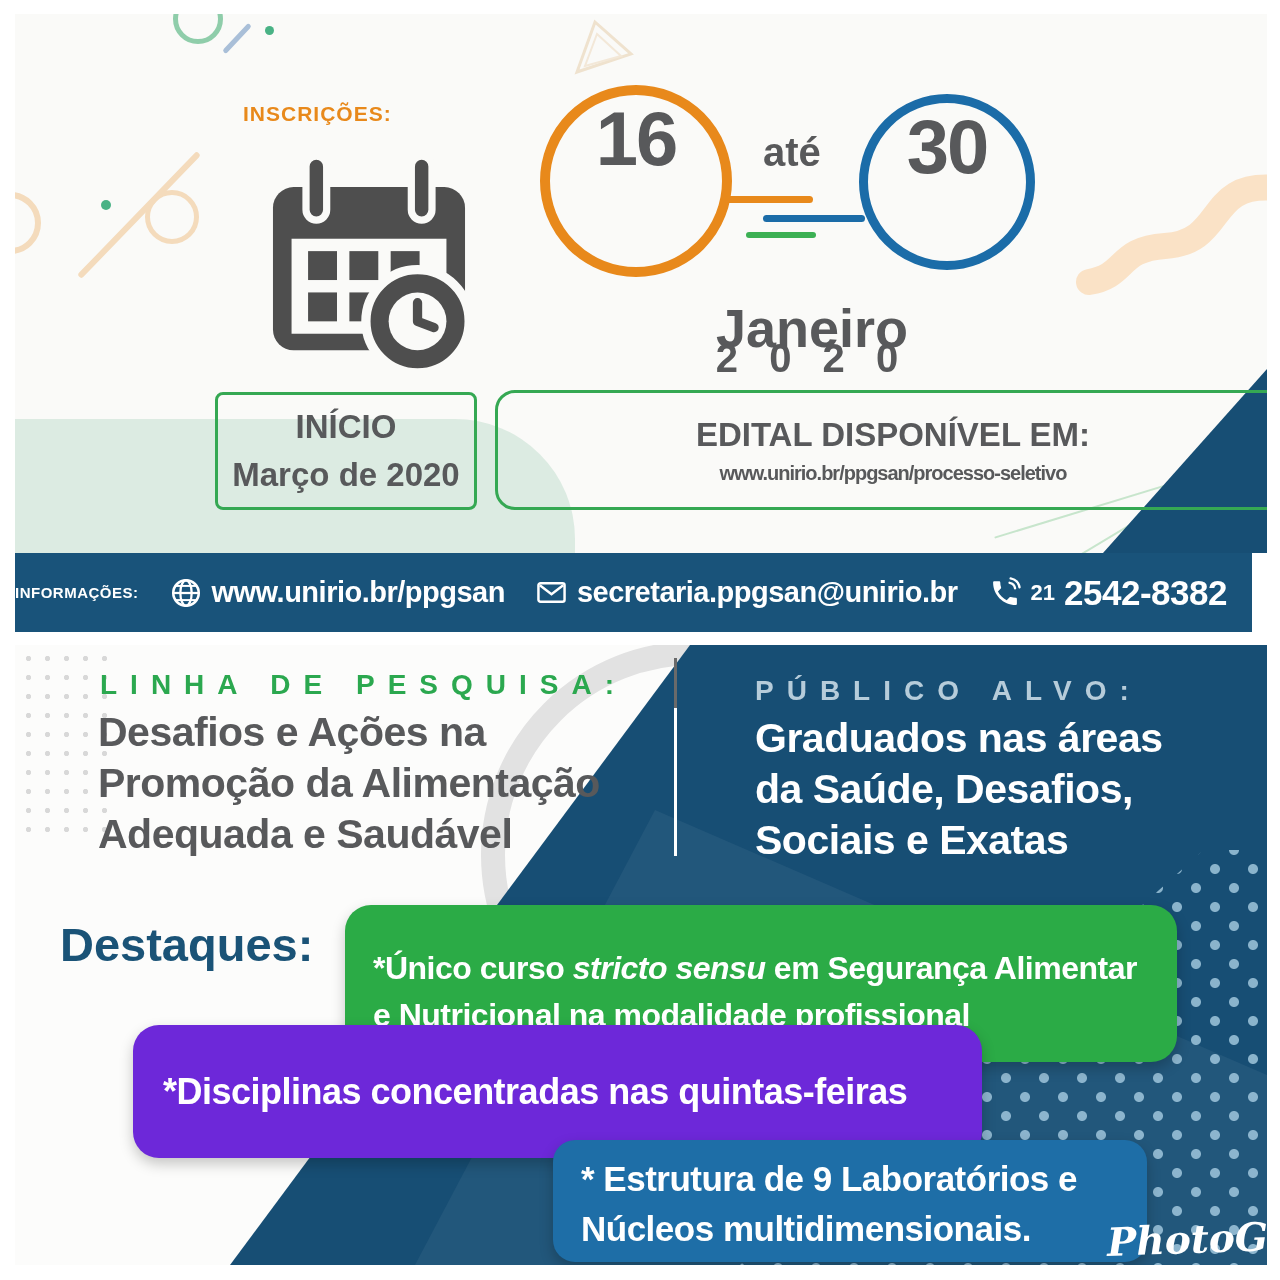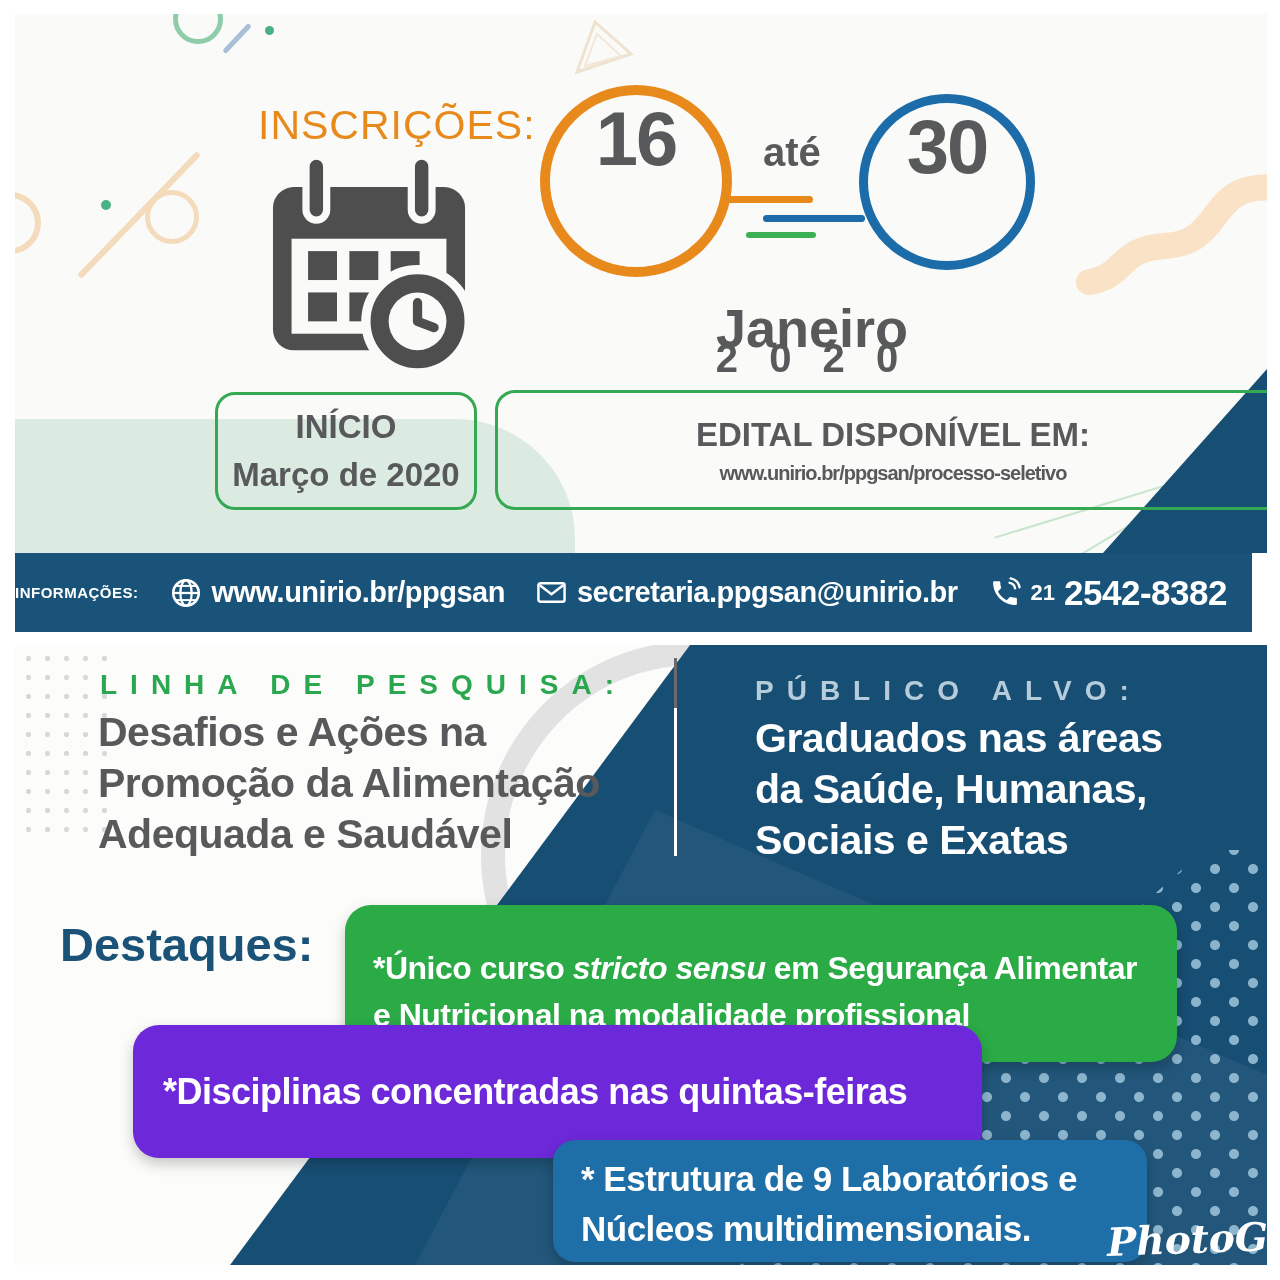--- a/index.html
+++ b/index.html
@@ -19,37 +19,37 @@
   .decor-green-dot-b{left:86px;top:186px;width:10px;height:10px;border-radius:50%;background:#49B285;}
   .decor-peach-line{left:38px;top:198px;width:172px;height:6px;background:#F4DBBC;transform:rotate(-46deg);border-radius:3px;}
   .decor-peach-ring{left:130px;top:176px;width:54px;height:54px;border:5px solid #F4DBBC;}
   .decor-peach-ring-edge{left:-36px;top:178px;width:62px;height:62px;border:6px solid #F4DBBC;}
   .decor-navy-corner{left:1088px;top:355px;width:164px;height:184px;background:#174E74;
       clip-path:polygon(100% 0,100% 100%,0 100%);}
   .decor-xline{height:2px;background:#9CD3A8;opacity:.55;border-radius:2px;}
   .x1{left:975px;top:492px;width:210px;transform:rotate(-17deg);}
   .x2{left:1000px;top:516px;width:210px;transform:rotate(-31deg);}
 
-  .inscricoes{left:243px;top:88px;font-size:41px;font-weight:normal;color:#E8891B;letter-spacing:1px;}
+  .inscricoes{left:228px;top:88px;font-size:21px;font-weight:bold;color:#E8891B;letter-spacing:1px;}
 
   .date-circle{border-radius:50%;box-sizing:border-box;display:flex;align-items:flex-start;justify-content:center;}
   .circle-start{left:525px;top:71px;width:192px;height:192px;border:10px solid #E8891B;}
   .circle-end{left:844px;top:80px;width:176px;height:176px;border:9px solid #1B6CA8;}
   .date-num{font-size:76px;font-weight:bold;color:#58595B;letter-spacing:-2px;}
   .ate{left:748px;top:116px;font-size:40px;font-weight:bold;color:#58595B;}
   .conn{border-radius:4px;}
   .conn-orange{left:710px;top:182px;width:88px;height:7px;background:#E8891B;}
   .conn-blue{left:748px;top:201px;width:102px;height:7px;background:#1B6CA8;}
   .conn-green{left:731px;top:218px;width:70px;height:6px;background:#3CB054;}
   .month{left:637px;top:258px;width:320px;text-align:center;font-size:54px;font-weight:bold;color:#58595B;margin-top:25px;}
   .year{left:637px;top:322px;width:320px;text-align:center;font-size:40px;font-weight:bold;color:#58595B;letter-spacing:10px;}
 
   .green-box{border:3px solid #35A853;border-radius:20px;box-sizing:border-box;
              display:flex;flex-direction:column;justify-content:center;align-items:center;color:#58595B;font-weight:bold;}
-  .inicio-box{left:200px;top:378px;width:262px;height:118px;gap:10px;}
+  .inicio-box{left:200px;top:378px;width:262px;height:118px;gap:10px;border-radius:8px;}
   .edital-box{left:480px;top:376px;width:796px;height:120px;gap:8px;}
   .gb-title{font-size:33px;}
   .gb-sub{font-size:33px;}
   .edital-url{font-size:20px;letter-spacing:-1px;}
 
   
   .infobar{left:15px;top:553px;width:1237px;height:79px;background:#19537A;
            display:flex;align-items:center;box-sizing:border-box;gap:30px;color:#ffffff;}
   .info-label{font-size:15px;font-weight:bold;letter-spacing:.5px;}
   .info-group{display:flex;align-items:center;gap:9px;}
@@ -209,21 +209,21 @@
     <div class="abs linha-label">LINHA DE PESQUISA:</div>
     <div class="abs linha-text">
       <span>Desafios e Ações na</span><br>
       <span>Promoção da Alimentação</span><br>
       <span>Adequada e Saudável</span>
     </div>
 
     <div class="abs publico-label">PÚBLICO ALVO:</div>
     <div class="abs publico-text">
       <span>Graduados nas áreas</span><br>
-      <span>da Saúde, Humanas,</span><br>
+      <span>da Saúde, Desafios,</span><br>
       <span>Sociais e Exatas</span>
     </div>
 
     <div class="abs destaques">Destaques:</div>
 
     <div class="abs hl hl-green">
       <span>*Único curso </span><span class="it">stricto sensu</span><span> em Segurança Alimentar</span><br>
       <span>e Nutricional na modalidade profissional</span>
     </div>
 

